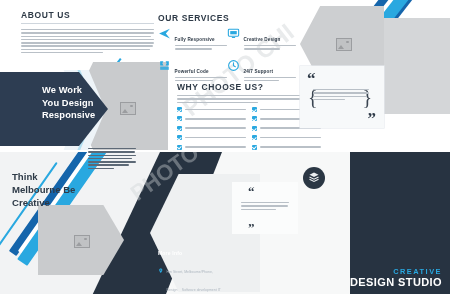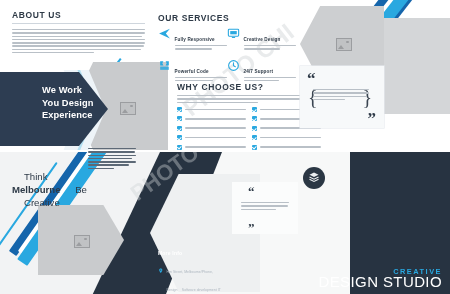--- a/index.html
+++ b/index.html
@@ -12,21 +12,21 @@
   .lorem i{display:block;height:1.4px;background:#b9c0c7;margin-bottom:1.9px;border-radius:1px;}
   .lorem.dark i{background:#7d8793;}
 
   
   #top{position:absolute;left:0;top:0;width:450px;height:152px;background:#ffffff;overflow:hidden;}
 
   
   .stripe{position:absolute;transform:rotate(38deg);transform-origin:top left;}
 
   
-  #aboutus{position:absolute;left:12px;top:10px;width:133px;}
+  #aboutus{position:absolute;left:21px;top:10px;width:133px;}
   .sec-title{font-size:8.5px;font-weight:bold;letter-spacing:.6px;color:#2e3a47;margin:0 0 3px 0;}
   .rule{height:1px;background:#cfd6dd;margin:0 0 5px 0;}
   #about-body{width:133px;}
 
   
   #navypanel{position:absolute;left:-30px;top:72px;width:138px;height:74px;background:#2d3d52;
     clip-path:polygon(0 0,79% 0,100% 50%,79% 100%,0 100%);z-index:6;}
   #navytext{position:absolute;left:42px;top:84px;width:86px;z-index:7;color:#fff;
     font-size:9.3px;font-weight:bold;line-height:12.6px;letter-spacing:.1px;}
 
@@ -84,21 +84,21 @@
   #bot{position:absolute;left:0;top:152px;width:450px;height:142px;background:#f4f5f6;overflow:hidden;}
   #bot-dark{position:absolute;left:0;top:0;width:450px;height:142px;background:#273341;}
   #bot-white{position:absolute;left:0;top:0;width:160px;height:142px;background:#f2f3f4;
     clip-path:polygon(0 0,100% 0,58% 100%,0 100%);}
   #bot-white2{position:absolute;left:150px;top:0;width:200px;height:142px;background:#f7f8f8;
     clip-path:polygon(36% 0,100% 0,100% 100%,8% 100%);}
 
   #thinkwrap{position:absolute;left:12px;top:18px;width:96px;z-index:6;color:#2e3a47;
     font-size:9.6px;line-height:13px;}
   #thinkwrap b{font-weight:bold;}
-  #thinkwrap .lt{font-weight:normal;margin-left:12px;}
+  #thinkwrap .lt{font-weight:bold;}
 
   #grayhexD{position:absolute;left:38px;top:53px;width:86px;height:70px;background:#c9cbcd;
     clip-path:polygon(0 0,76% 0,100% 50%,76% 100%,0 100%);z-index:5;}
 
   #mid-hex{position:absolute;left:150px;top:22px;width:110px;height:118px;background:#eef0f1;
     clip-path:polygon(26% 0,100% 0,100% 100%,26% 100%,0 50%);z-index:4;}
 
   
   .dbar{position:absolute;transform:rotate(35deg);transform-origin:top left;border-radius:1px;}
 
@@ -116,21 +116,21 @@
   #qcardB .qmark.close{position:absolute;left:16px;bottom:2px;font-size:13px;}
   #qcardB .qbody{position:absolute;left:9px;top:20px;width:48px;}
 
   
   #badge{position:absolute;left:303px;top:167px;width:22px;height:22px;border-radius:50%;
     background:#2b3744;z-index:13;display:flex;align-items:center;justify-content:center;}
 
   
   #brand{position:absolute;right:8px;bottom:6px;text-align:right;z-index:13;}
   #brand .b1{font-size:7.4px;letter-spacing:1.5px;color:#29a8e0;font-weight:bold;line-height:9px;}
-  #brand .b2{font-size:15px;letter-spacing:.4px;color:#ffffff;font-weight:normal;line-height:12px;}
+  #brand .b2{font-size:11px;letter-spacing:.4px;color:#ffffff;font-weight:bold;line-height:12px;}
 
   
   #darkcopy{position:absolute;left:88px;top:148px;width:48px;z-index:11;}
   #darkcopy i{background:#5d6976;}
 </style>
 </head>
 <body>
 
 <div id="stage">
 
@@ -166,21 +166,21 @@
     <div id="grayhexA">
       <div class="ph-img" style="left:48px;top:40px;"></div>
     </div>
     <div id="sliver"></div>
     <div id="sliver2"></div>
 
     <div id="navypanel"></div>
     <div id="navytext">
       <div>We Work</div>
       <div>You Design</div>
-      <div>Experience</div>
+      <div>Responsive</div>
     </div>
 
     <div id="services">
       <div class="sec-title">OUR SERVICES</div>
       <div class="svc-grid">
 
         <div class="svc">
           <span class="svc-ico">
             <svg width="13" height="13" viewBox="0 0 24 24">
                 <path d="M2 12l20-9-7.5 9L22 21z" fill="#29a8e0"></path>

